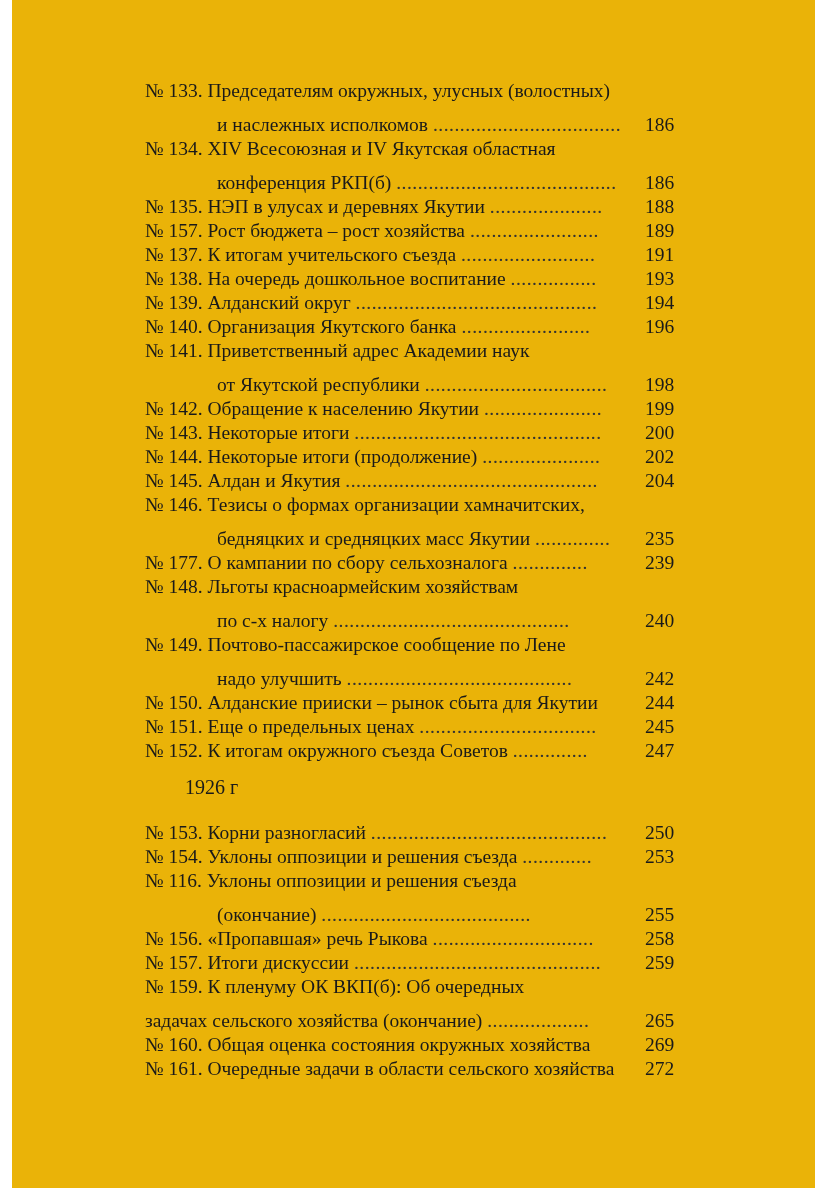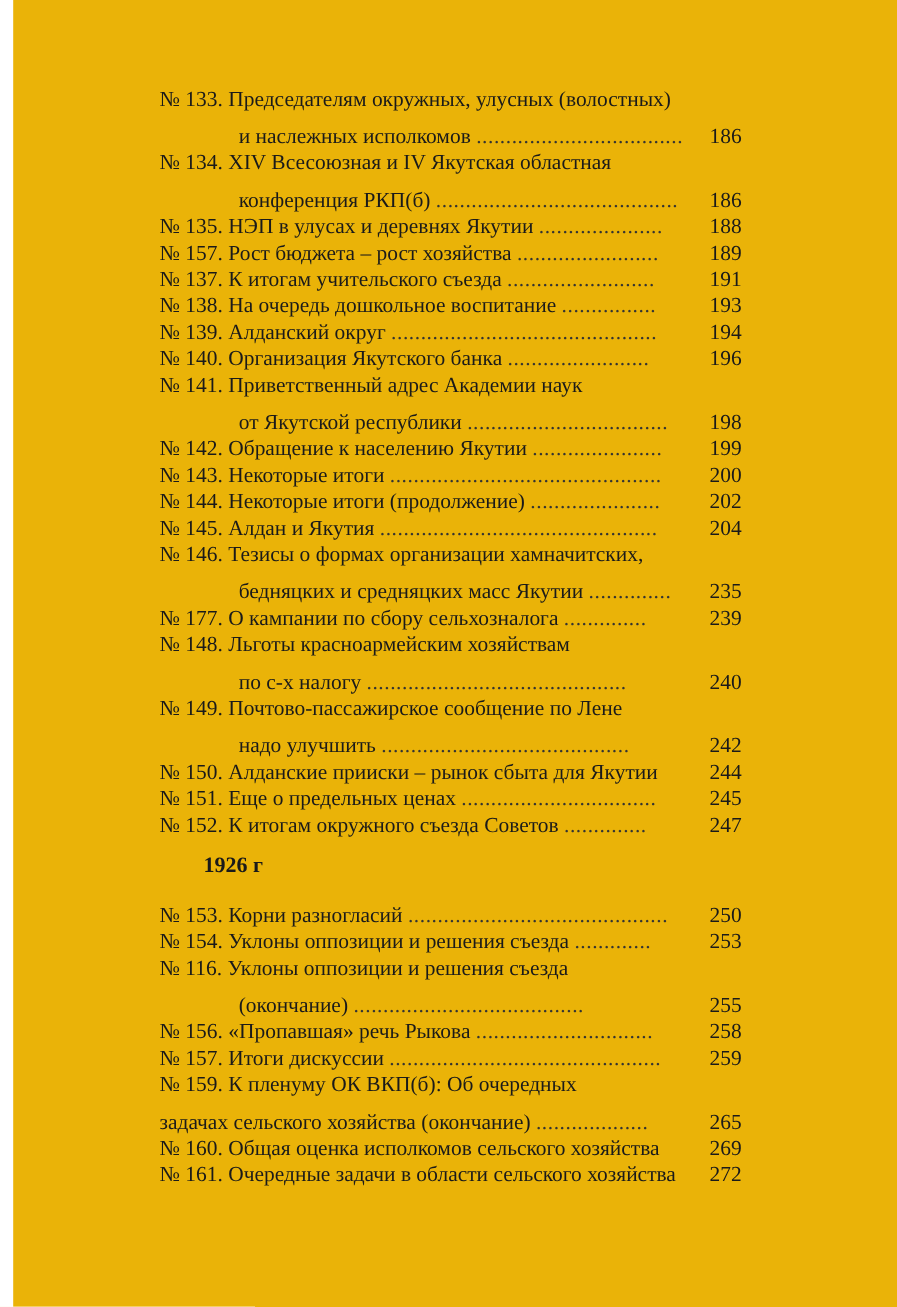--- a/index.html
+++ b/index.html
@@ -54,21 +54,21 @@
     letter-spacing: 0.5px;
     color: #333;
   }
   .page-no {
     position: absolute;
     right: 0;
     top: 0;
     width: 40px;
   }
   .year {
-    font-weight: bold;
+    font-weight: normal;
     font-size: 20px;
     line-height: 24px;
     padding-left: 40px;
     height: 24px;
     margin-top: 12px;
     margin-bottom: 22px;
   }
 </style>
 </head>
 <body>
@@ -159,20 +159,20 @@
           <div class="line"><span class="num">№ 156.</span> <span class="title">«Пропавшая» речь Рыкова</span> <span class="leader">..............................</span><span class="page-no">258</span></div>
         </div>
         <div class="entry">
           <div class="line"><span class="num">№ 157.</span> <span class="title">Итоги дискуссии</span> <span class="leader">..............................................</span><span class="page-no">259</span></div>
         </div>
         <div class="entry">
           <div class="line"><span class="num">№ 159.</span> <span class="title">К пленуму ОК ВКП(б): Об очередных</span></div>
           <div class="line cont flush"><span class="title">задачах сельского хозяйства (окончание)</span> <span class="leader">...................</span><span class="page-no">265</span></div>
         </div>
         <div class="entry">
-          <div class="line"><span class="num">№ 160.</span> <span class="title">Общая оценка исполкомов сельского хозяйства</span><span class="page-no">269</span></div>
+          <div class="line"><span class="num">№ 160.</span> <span class="title">Общая оценка состояния окружных хозяйства</span><span class="page-no">269</span></div>
         </div>
         <div class="entry">
           <div class="line"><span class="num">№ 161.</span> <span class="title">Очередные задачи в области сельского хозяйства</span><span class="page-no">272</span></div>
         </div>
       </div>
   </div>
 </div>
 
 </body></html>

